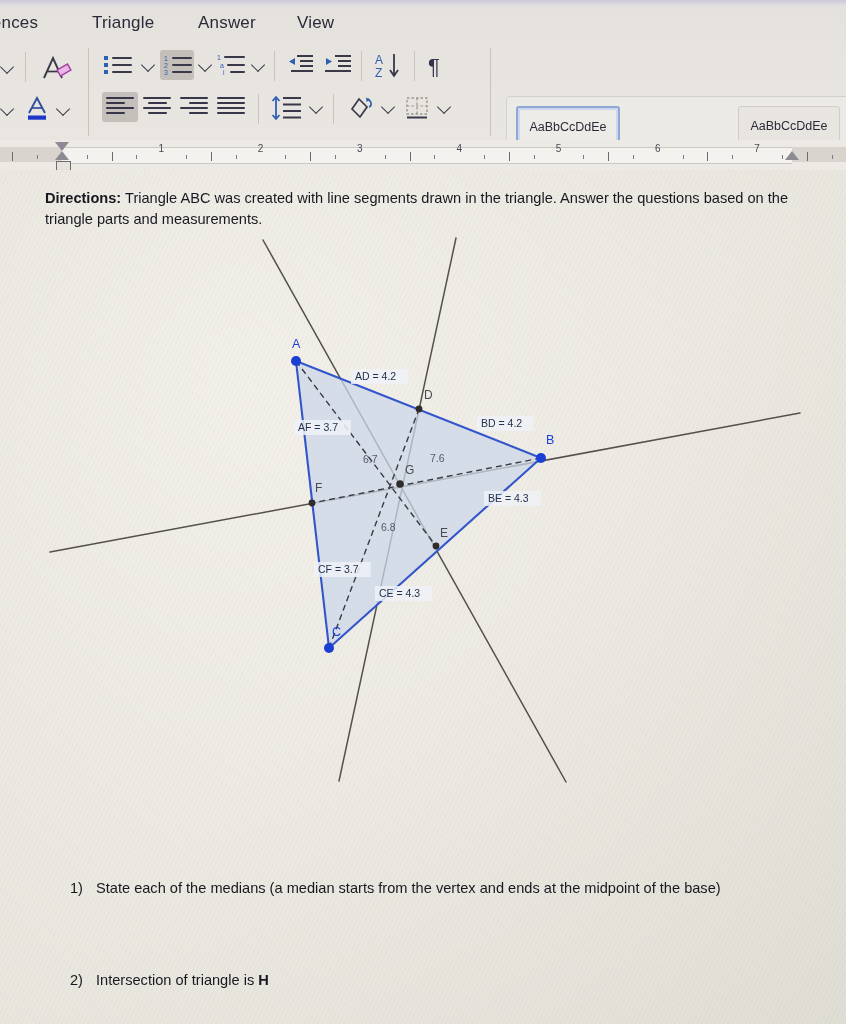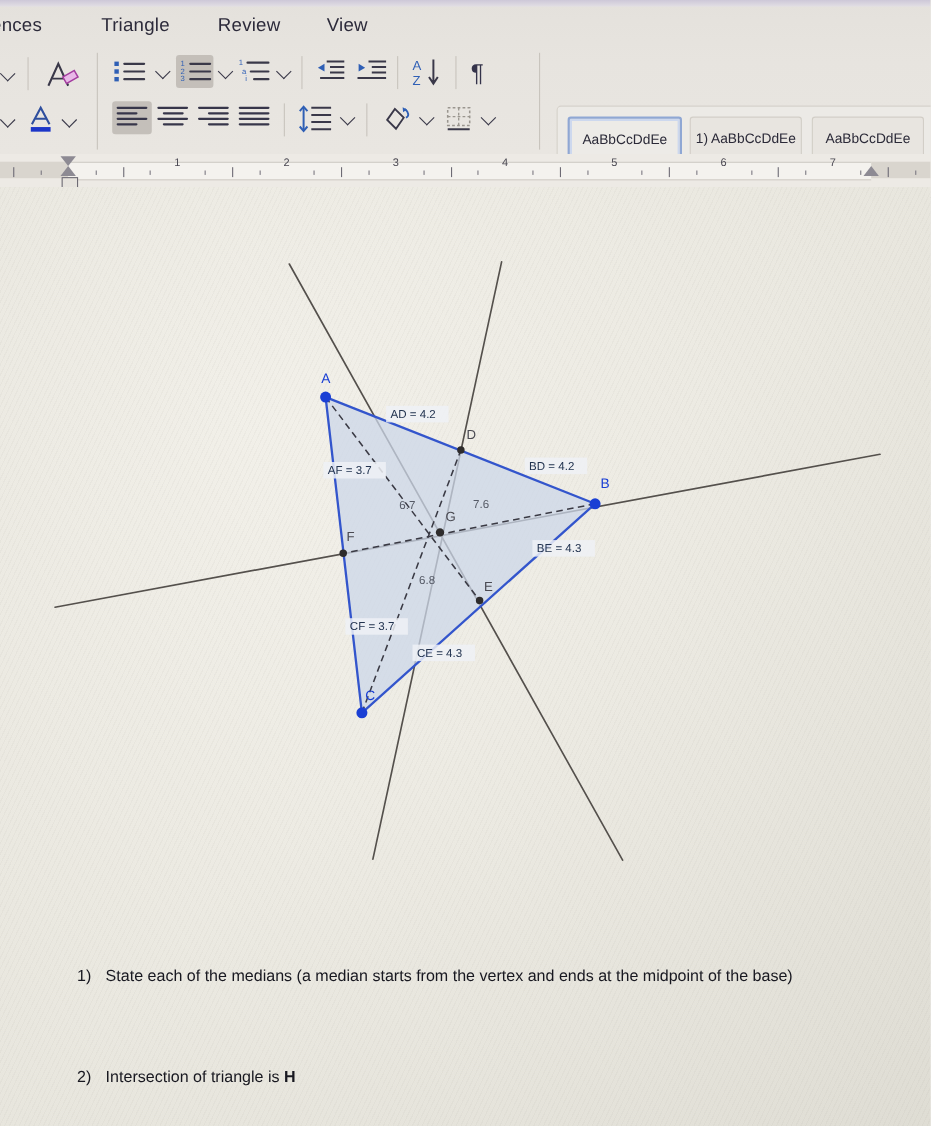--- a/index.html
+++ b/index.html
@@ -140,21 +140,21 @@
   svg{display:block;}
 </style>
 </head>
 <body>
 
 <div id="ribbon">
 
   <div class="tabstrip">
     <div class="tab" id="tab0">rences</div>
     <div class="tab" id="tab1">Triangle</div>
-    <div class="tab" id="tab2">Review</div>
+    <div class="tab" id="tab2">Answer</div>
     <div class="tab" id="tab3">View</div>
   </div>
 
   <div class="ribbon-body">
 
     <span class="chev" style="left:2px;top:16px;"></span>
     <div class="sep" style="left:25px;top:6px;height:30px;"></div>
 
     <svg style="position:absolute;left:40px;top:8px;" width="34" height="28" viewBox="0 0 34 28">
       <path d="M4 24 L13 4 L22 24" stroke="#3a3849" stroke-width="1.9" fill="none"></path>
@@ -280,24 +280,20 @@
       <path d="M3 22.5 H23" stroke="#3a3849" stroke-width="2"></path>
     </svg>
     <span class="chev" style="left:439px;top:56px;"></span>
 
     <div class="sep" style="left:490px;top:2px;height:88px;"></div>
 
     <div id="gallery">
       <div class="stylecard sel" style="left:9px;">
         <span class="preview">AaBbCcDdEe</span>
         <span class="nm">Normal</span>
-      </div>
-      <div class="stylecard" style="left:120px;">
-        <span class="preview">1) AaBbCcDdEe</span>
-        <span class="nm">ny-lesson-n...</span>
       </div>
       <div class="stylecard" style="left:231px;">
         <span class="preview">AaBbCcDdEe</span>
         <span class="nm">ny-lesson-p...</span>
       </div>
     </div>
 
   </div>
 </div>
 
@@ -343,20 +339,23 @@
     </div>
 
   <div class="tri-down" style="left:55px;top:2px;"></div>
   <div class="tri-up" style="left:55px;top:11px;"></div>
   <div class="sq" style="left:56px;top:21px;"></div>
   <div class="tri-up" style="left:785px;top:11px;"></div>
 </div>
 
 <div id="page">
 
+  <div class="doctext" id="directions">
+    <b>Directions:</b><span> Triangle ABC was created with line segments drawn in the triangle.  Answer the questions based on the triangle parts and measurements.</span>
+  </div>
 
   <svg id="figure" width="846" height="640" viewBox="0 0 846 640" style="position:absolute;left:0;top:60px;">
     <g id="fig-g">
         <line x1="263" y1="10" x2="566" y2="552" stroke="#54504c" stroke-width="1.5" stroke-linecap="round"></line>
         <line x1="456" y1="8" x2="339" y2="551" stroke="#54504c" stroke-width="1.5" stroke-linecap="round"></line>
         <line x1="50" y1="322" x2="800" y2="183" stroke="#54504c" stroke-width="1.5" stroke-linecap="round"></line>
         <polygon points="296,131 541,228 329,418" fill="#ccd7e8" fill-opacity="0.75" stroke="none"></polygon>
         <line x1="296" y1="131" x2="541" y2="228" stroke="#3355cc" stroke-width="2.1" stroke-linecap="round"></line>
         <line x1="541" y1="228" x2="329" y2="418" stroke="#3355cc" stroke-width="2.1" stroke-linecap="round"></line>
         <line x1="329" y1="418" x2="296" y2="131" stroke="#3355cc" stroke-width="2.1" stroke-linecap="round"></line>

